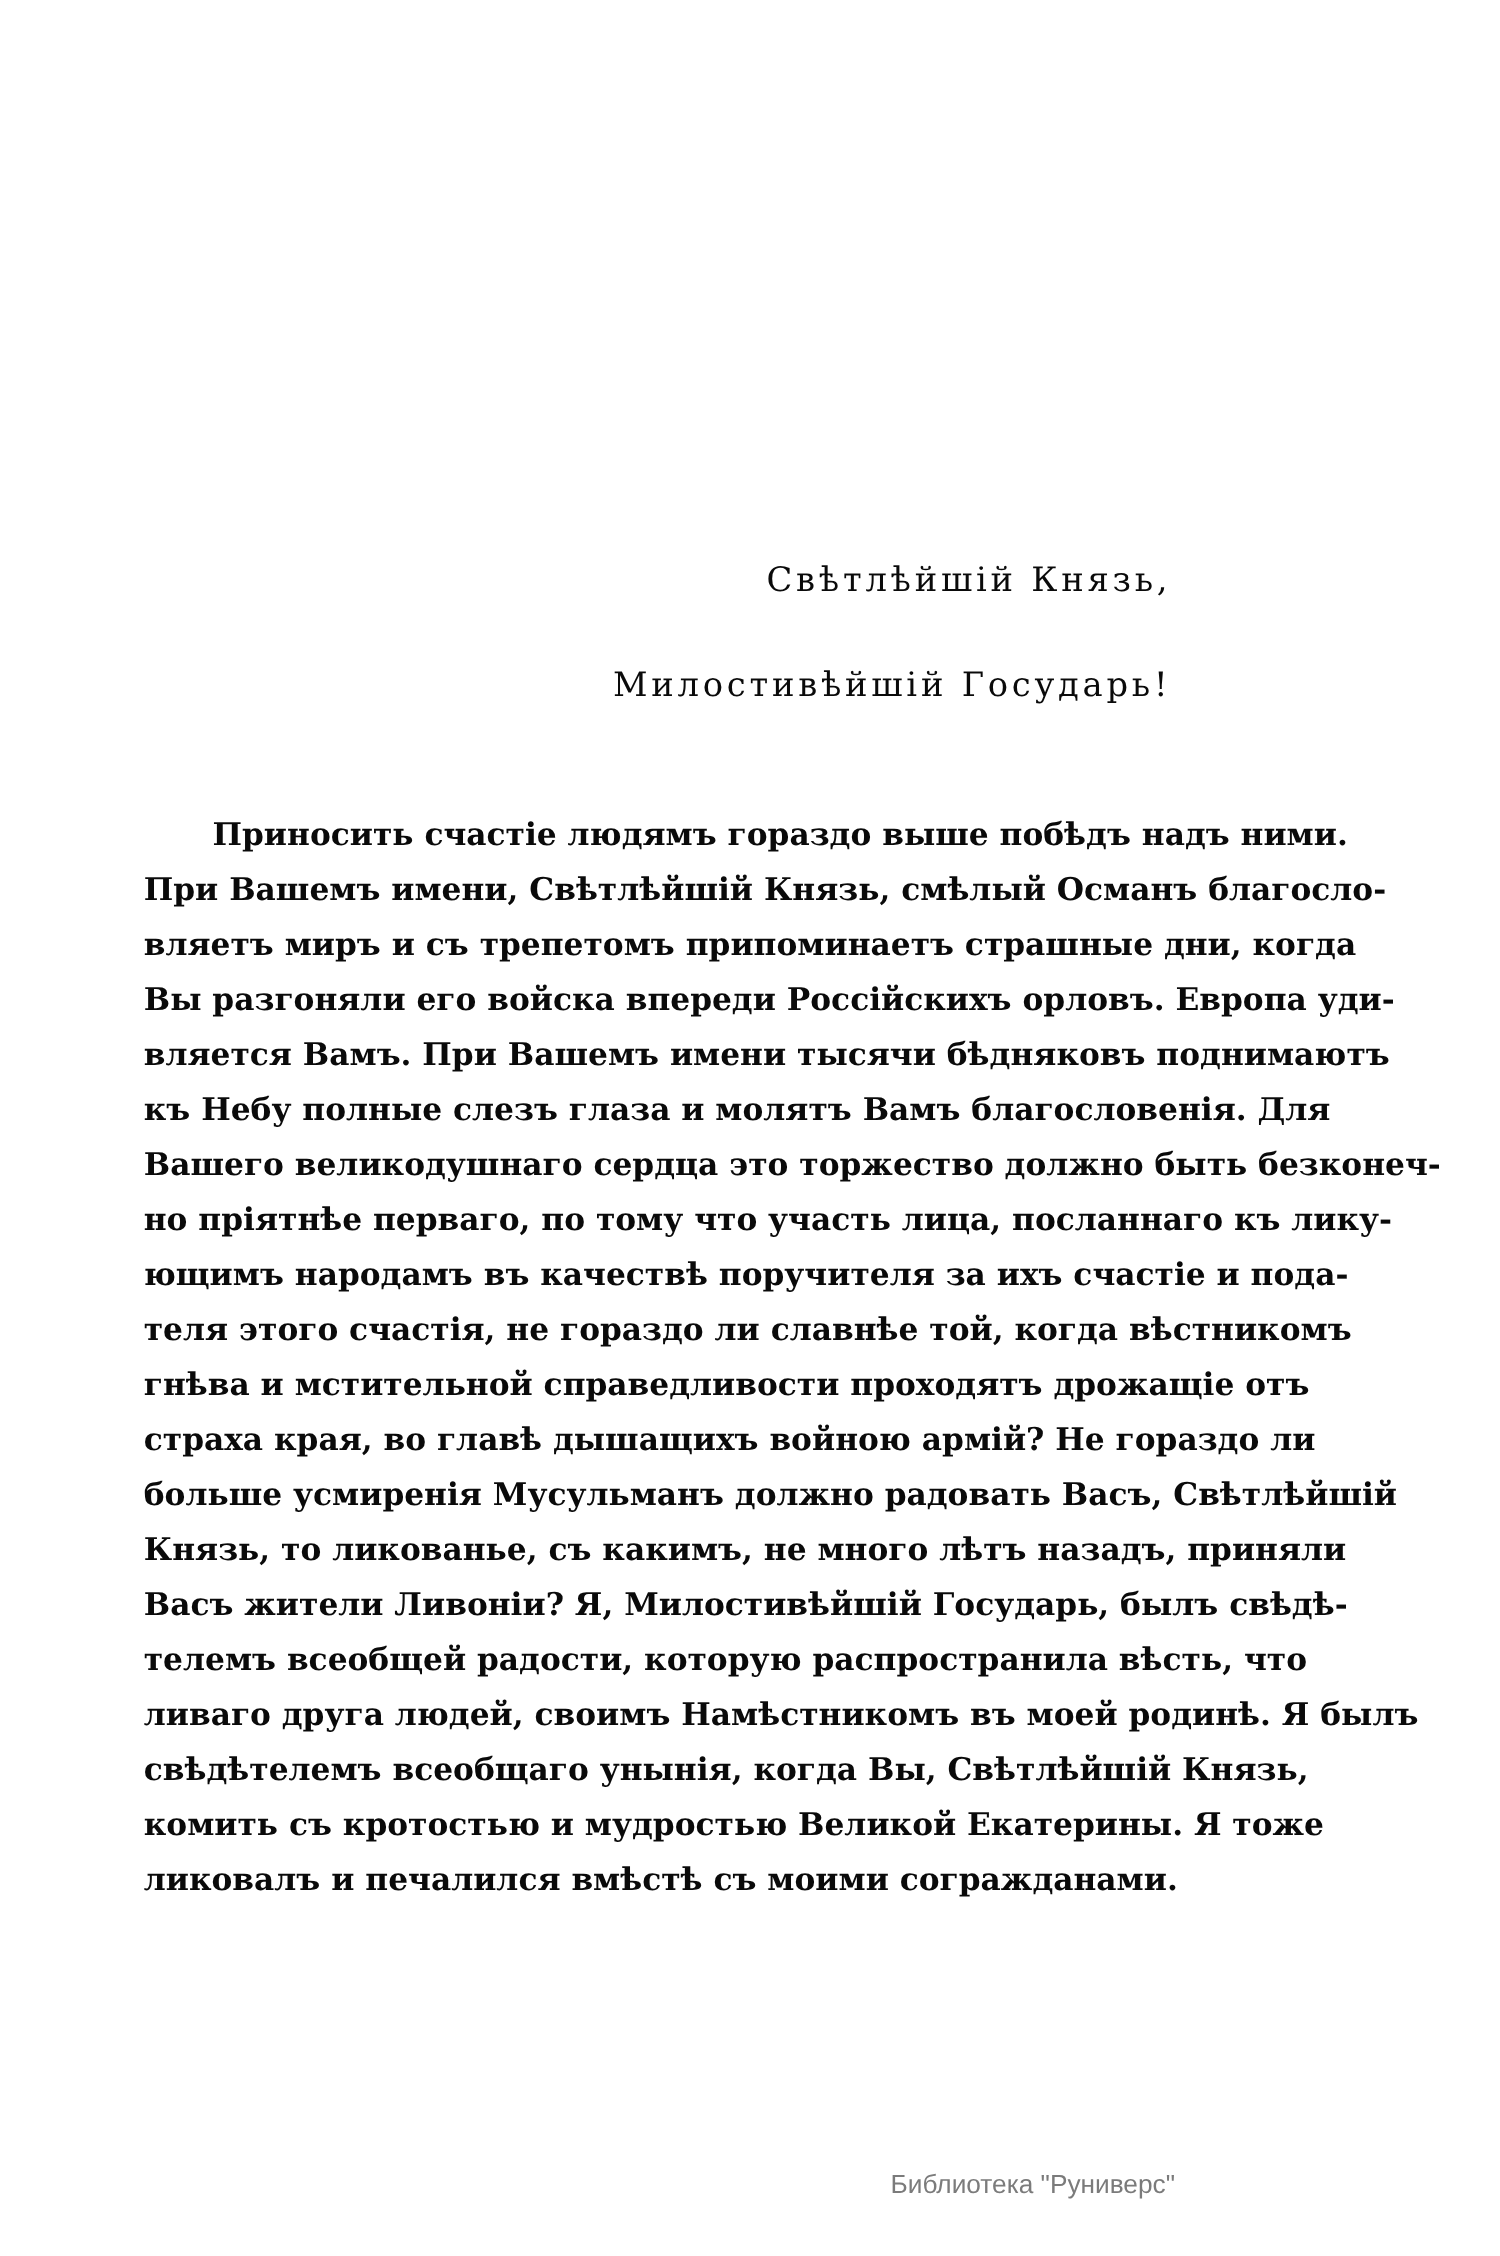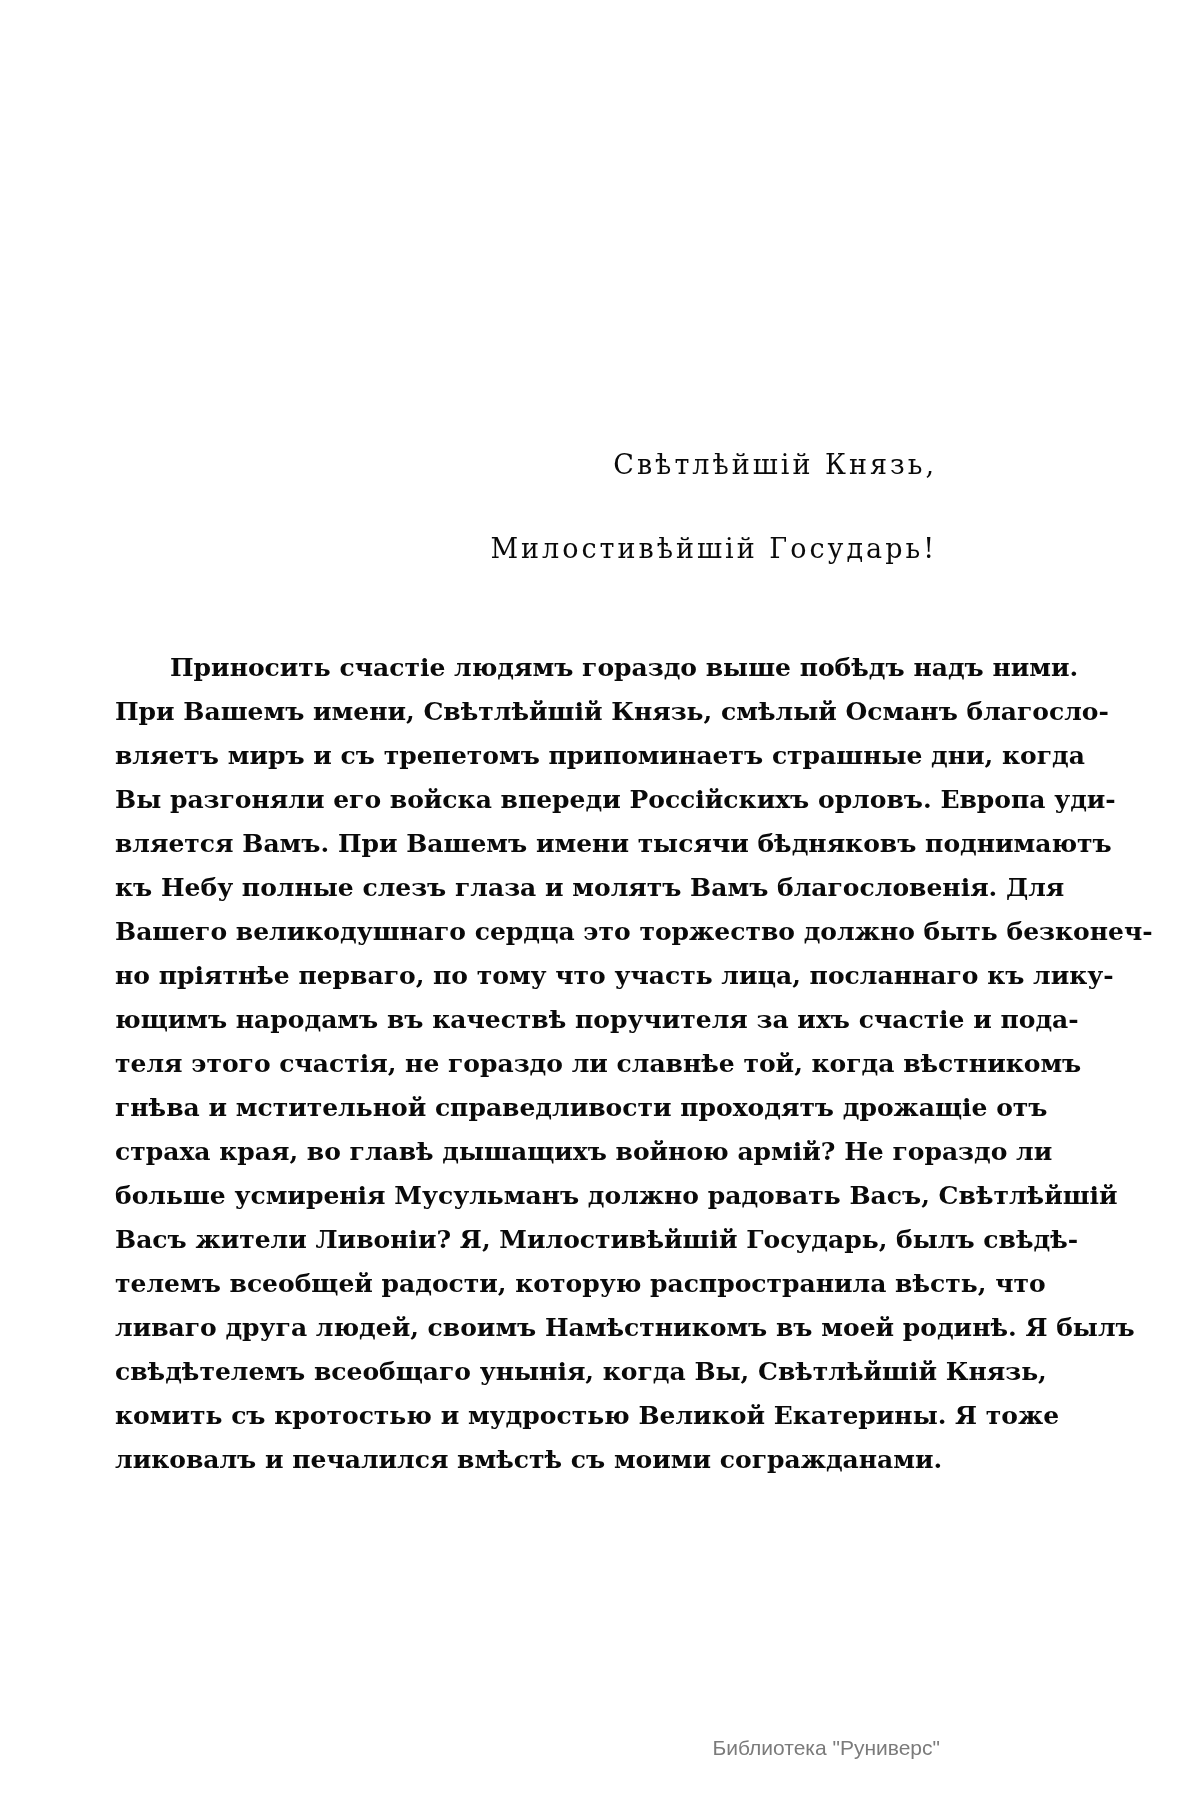--- a/index.html
+++ b/index.html
@@ -73,20 +73,21 @@
       <div class="line">Вы разгоняли его войска впереди Россійскихъ орловъ. Европа уди-</div>
       <div class="line">вляется Вамъ. При Вашемъ имени тысячи бѣдняковъ поднимаютъ</div>
       <div class="line">къ Небу полные слезъ глаза и молятъ Вамъ благословенія. Для</div>
       <div class="line">Вашего великодушнаго сердца это торжество должно быть безконеч-</div>
       <div class="line">но пріятнѣе перваго, по тому что участь лица, посланнаго къ лику-</div>
       <div class="line">ющимъ народамъ въ качествѣ поручителя за ихъ счастіе и пода-</div>
       <div class="line">теля этого счастія, не гораздо ли славнѣе той, когда вѣстникомъ</div>
       <div class="line">гнѣва и мстительной справедливости проходятъ дрожащіе отъ</div>
       <div class="line">страха края, во главѣ дышащихъ войною армій? Не гораздо ли</div>
       <div class="line">больше усмиренія Мусульманъ должно радовать Васъ, Свѣтлѣйшій</div>
+      <div class="line">Князь, то ликованье, съ какимъ, не много лѣтъ назадъ, приняли</div>
       <div class="line">Васъ жители Ливоніи? Я, Милостивѣйшій Государь, былъ свѣдѣ-</div>
       <div class="line">телемъ всеобщей радости, которую распространила вѣсть, что</div>
       <div class="line">ливаго друга людей, своимъ Намѣстникомъ въ моей родинѣ. Я былъ</div>
       <div class="line">свѣдѣтелемъ всеобщаго унынія, когда Вы, Свѣтлѣйшій Князь,</div>
       <div class="line">комить съ кротостью и мудростью Великой Екатерины. Я тоже</div>
       <div class="line last">ликовалъ и печалился вмѣстѣ съ моими согражданами.</div>
     </div>
   <div class="watermark">Библиотека "Руниверс"</div>
 </div>
 

